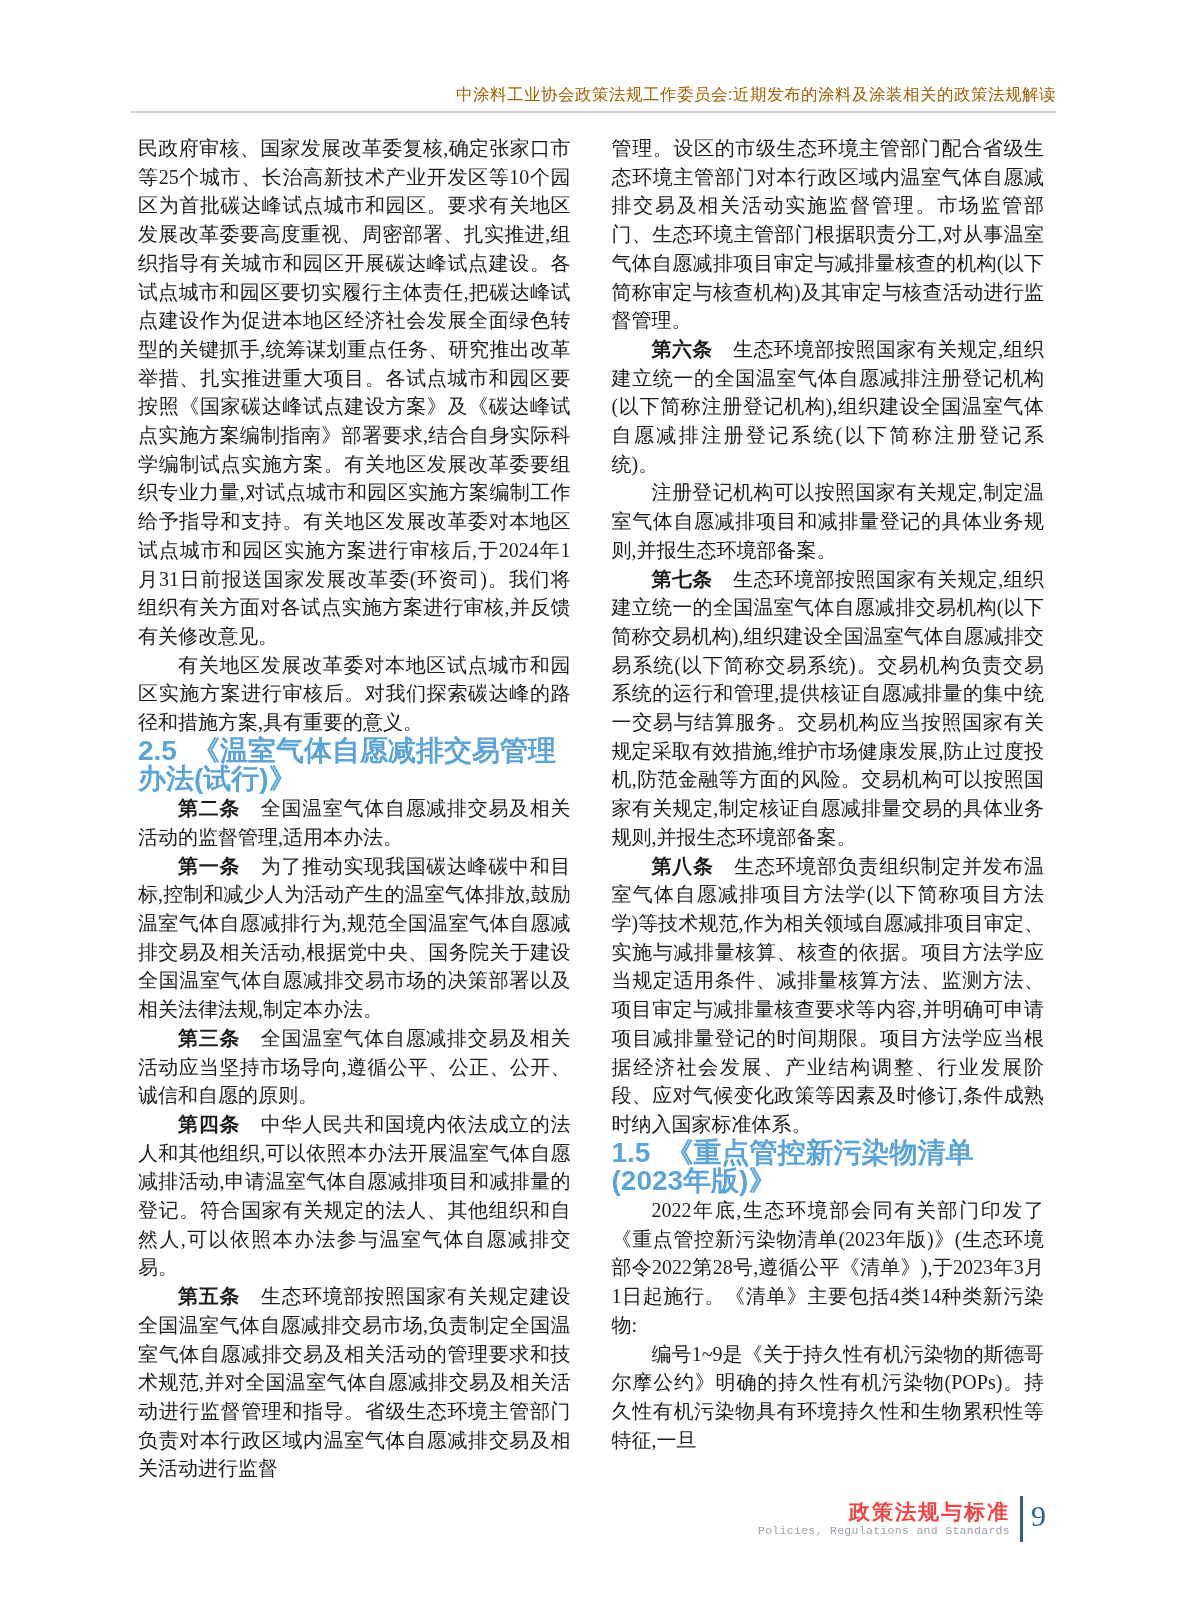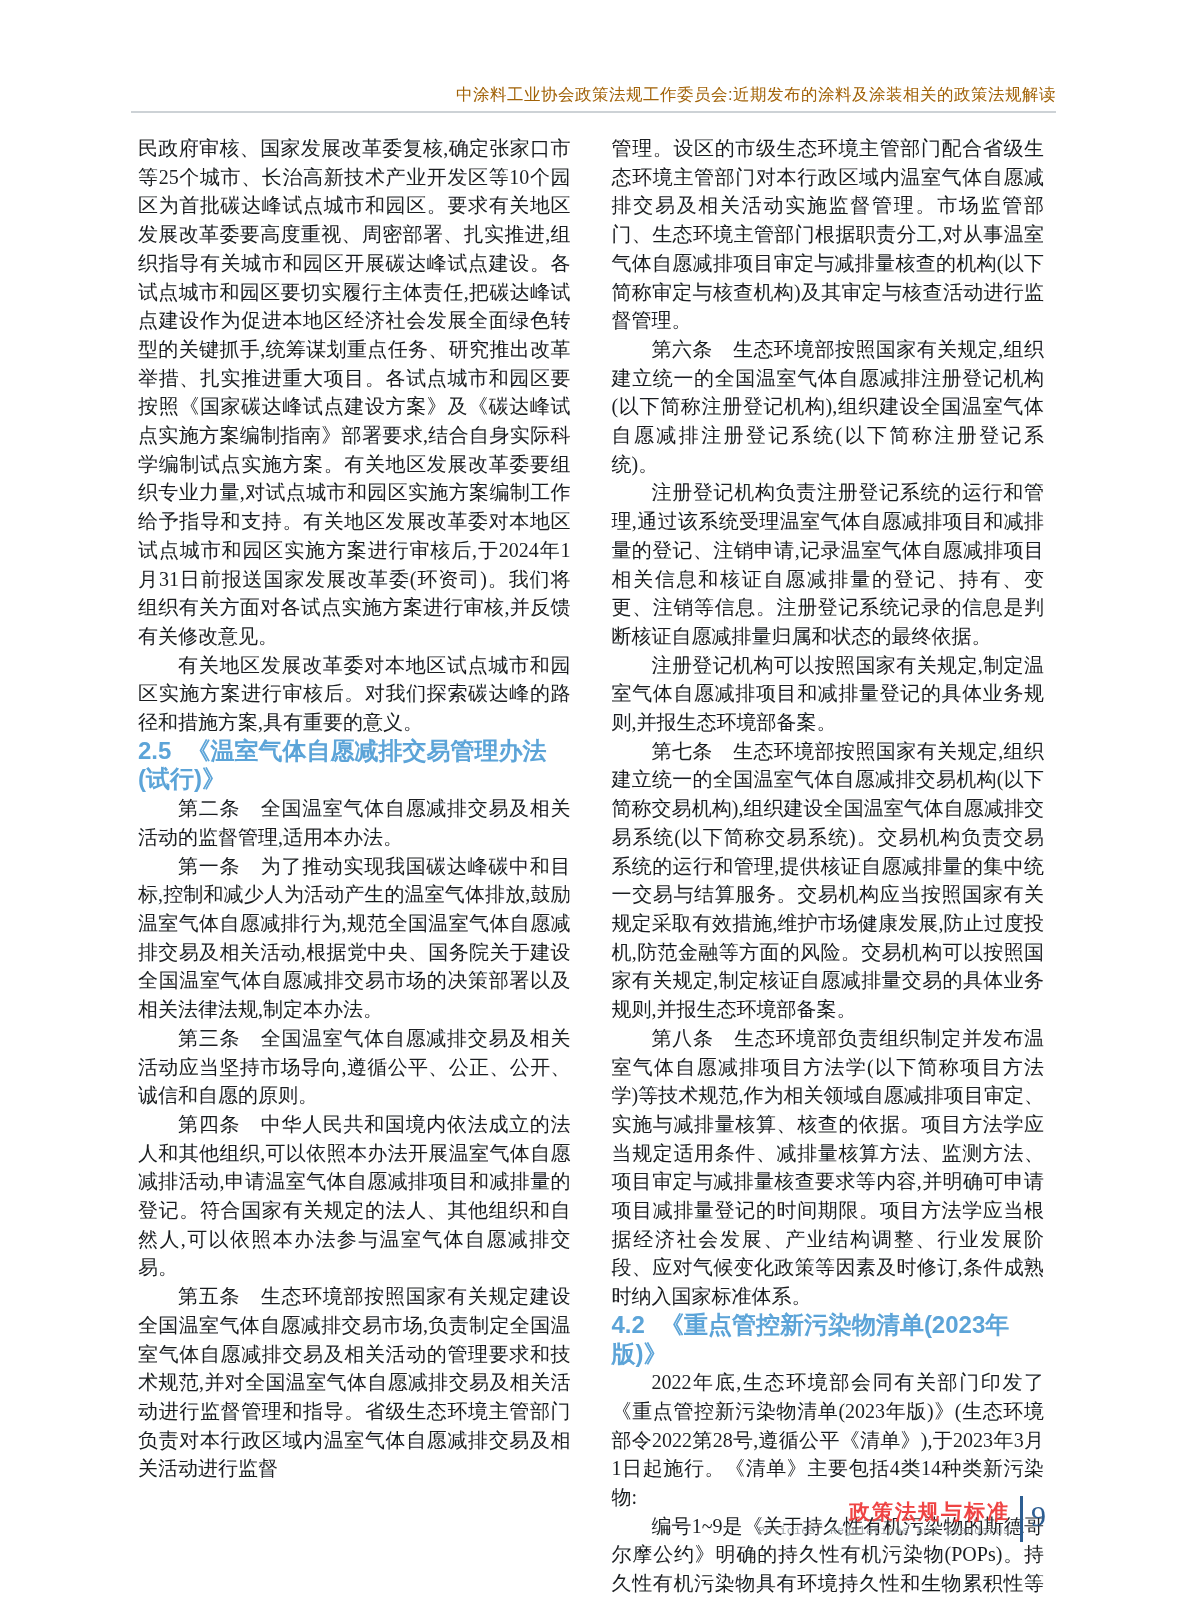--- a/index.html
+++ b/index.html
@@ -19,24 +19,24 @@
   .columns {
     position:absolute; top:134px; left:138px; width:906px;
     display:flex; gap:41px;
   }
   .col {
     width:441px; font-size:20px; line-height:28.7px;
     text-align:justify; color:#1a1d20;
   }
   p.para { margin:0; padding:0; }
   p.para.indent { text-indent:2em; }
-  .lead { font-weight:normal; }
+  .lead { font-weight:bold; }
   .sec-heading {
     font-family:"Liberation Sans", sans-serif; font-weight:bold;
-    color:#5ca4d8; font-size:24px; line-height:28.7px;
+    color:#5ca4d8; font-size:28px; line-height:28.7px;
     text-align:left;
   }
   .sec-heading .h-num { margin-right:15px; }
   .footer {
     position:absolute; top:1496px; left:0; width:1046px;
     display:flex; justify-content:flex-end; align-items:center;
   }
   .footer-text { text-align:right; }
   .footer-cn {
     font-family:"Liberation Sans", sans-serif; font-weight:bold;
@@ -70,25 +70,24 @@
         <div class="sec-heading"><span class="h-num">2.5</span><span>《温室气体自愿减排交易管理办法(试行)》</span></div>
         <p class="para indent"><span class="lead">第二条</span> 全国温室气体自愿减排交易及相关活动的监督管理,适用本办法。</p>
         <p class="para indent"><span class="lead">第一条</span> 为了推动实现我国碳达峰碳中和目标,控制和减少人为活动产生的温室气体排放,鼓励温室气体自愿减排行为,规范全国温室气体自愿减排交易及相关活动,根据党中央、国务院关于建设全国温室气体自愿减排交易市场的决策部署以及相关法律法规,制定本办法。</p>
         <p class="para indent"><span class="lead">第三条</span> 全国温室气体自愿减排交易及相关活动应当坚持市场导向,遵循公平、公正、公开、诚信和自愿的原则。</p>
         <p class="para indent"><span class="lead">第四条</span> 中华人民共和国境内依法成立的法人和其他组织,可以依照本办法开展温室气体自愿减排活动,申请温室气体自愿减排项目和减排量的登记。符合国家有关规定的法人、其他组织和自然人,可以依照本办法参与温室气体自愿减排交易。</p>
         <p class="para indent"><span class="lead">第五条</span> 生态环境部按照国家有关规定建设全国温室气体自愿减排交易市场,负责制定全国温室气体自愿减排交易及相关活动的管理要求和技术规范,并对全国温室气体自愿减排交易及相关活动进行监督管理和指导。省级生态环境主管部门负责对本行政区域内温室气体自愿减排交易及相关活动进行监督</p>
       </div>
     <div class="col">
         <p class="para">管理。设区的市级生态环境主管部门配合省级生态环境主管部门对本行政区域内温室气体自愿减排交易及相关活动实施监督管理。市场监管部门、生态环境主管部门根据职责分工,对从事温室气体自愿减排项目审定与减排量核查的机构(以下简称审定与核查机构)及其审定与核查活动进行监督管理。</p>
         <p class="para indent"><span class="lead">第六条</span> 生态环境部按照国家有关规定,组织建立统一的全国温室气体自愿减排注册登记机构(以下简称注册登记机构),组织建设全国温室气体自愿减排注册登记系统(以下简称注册登记系统)。</p>
-        <p class="para indent">注册登记机构负责注册登记系统的运行和管理,通过该系统受理温室气体自愿减排项目和减排量的登记、注销申请,记录温室气体自愿减排项目相关信息和核证自愿减排量的登记、持有、变更、注销等信息。注册登记系统记录的信息是判断核证自愿减排量归属和状态的最终依据。</p>
         <p class="para indent">注册登记机构可以按照国家有关规定,制定温室气体自愿减排项目和减排量登记的具体业务规则,并报生态环境部备案。</p>
         <p class="para indent"><span class="lead">第七条</span> 生态环境部按照国家有关规定,组织建立统一的全国温室气体自愿减排交易机构(以下简称交易机构),组织建设全国温室气体自愿减排交易系统(以下简称交易系统)。交易机构负责交易系统的运行和管理,提供核证自愿减排量的集中统一交易与结算服务。交易机构应当按照国家有关规定采取有效措施,维护市场健康发展,防止过度投机,防范金融等方面的风险。交易机构可以按照国家有关规定,制定核证自愿减排量交易的具体业务规则,并报生态环境部备案。</p>
         <p class="para indent"><span class="lead">第八条</span> 生态环境部负责组织制定并发布温室气体自愿减排项目方法学(以下简称项目方法学)等技术规范,作为相关领域自愿减排项目审定、实施与减排量核算、核查的依据。项目方法学应当规定适用条件、减排量核算方法、监测方法、项目审定与减排量核查要求等内容,并明确可申请项目减排量登记的时间期限。项目方法学应当根据经济社会发展、产业结构调整、行业发展阶段、应对气候变化政策等因素及时修订,条件成熟时纳入国家标准体系。</p>
-        <div class="sec-heading"><span class="h-num">4.2</span><span>《重点管控新污染物清单(2023年版)》</span></div>
+        <div class="sec-heading"><span class="h-num">1.5</span><span>《重点管控新污染物清单(2023年版)》</span></div>
         <p class="para indent">2022年底,生态环境部会同有关部门印发了《重点管控新污染物清单(2023年版)》(生态环境部令2022第28号,遵循公平《清单》),于2023年3月1日起施行。《清单》主要包括4类14种类新污染物:</p>
         <p class="para indent">编号1~9是《关于持久性有机污染物的斯德哥尔摩公约》明确的持久性有机污染物(POPs)。持久性有机污染物具有环境持久性和生物累积性等特征,一旦</p>
       </div>
   </div>
 
   <div class="footer">
     <div class="footer-text">
       <div class="footer-cn">政策法规与标准</div>
       <div class="footer-en">Policies, Regulations and Standards</div>
     </div>

